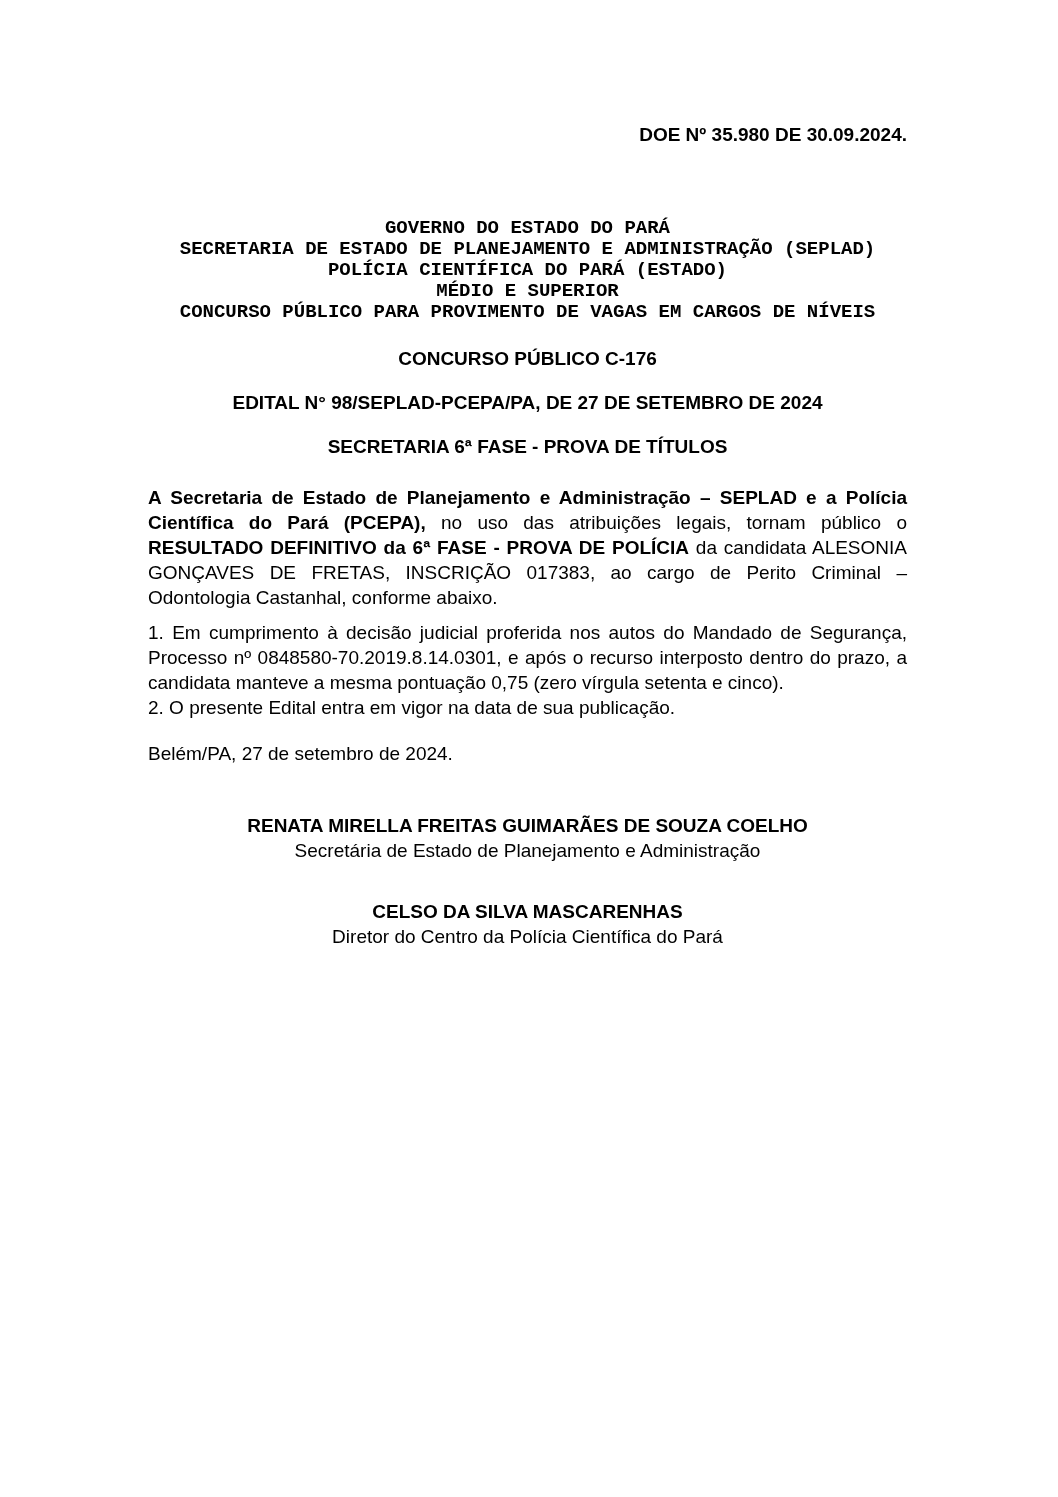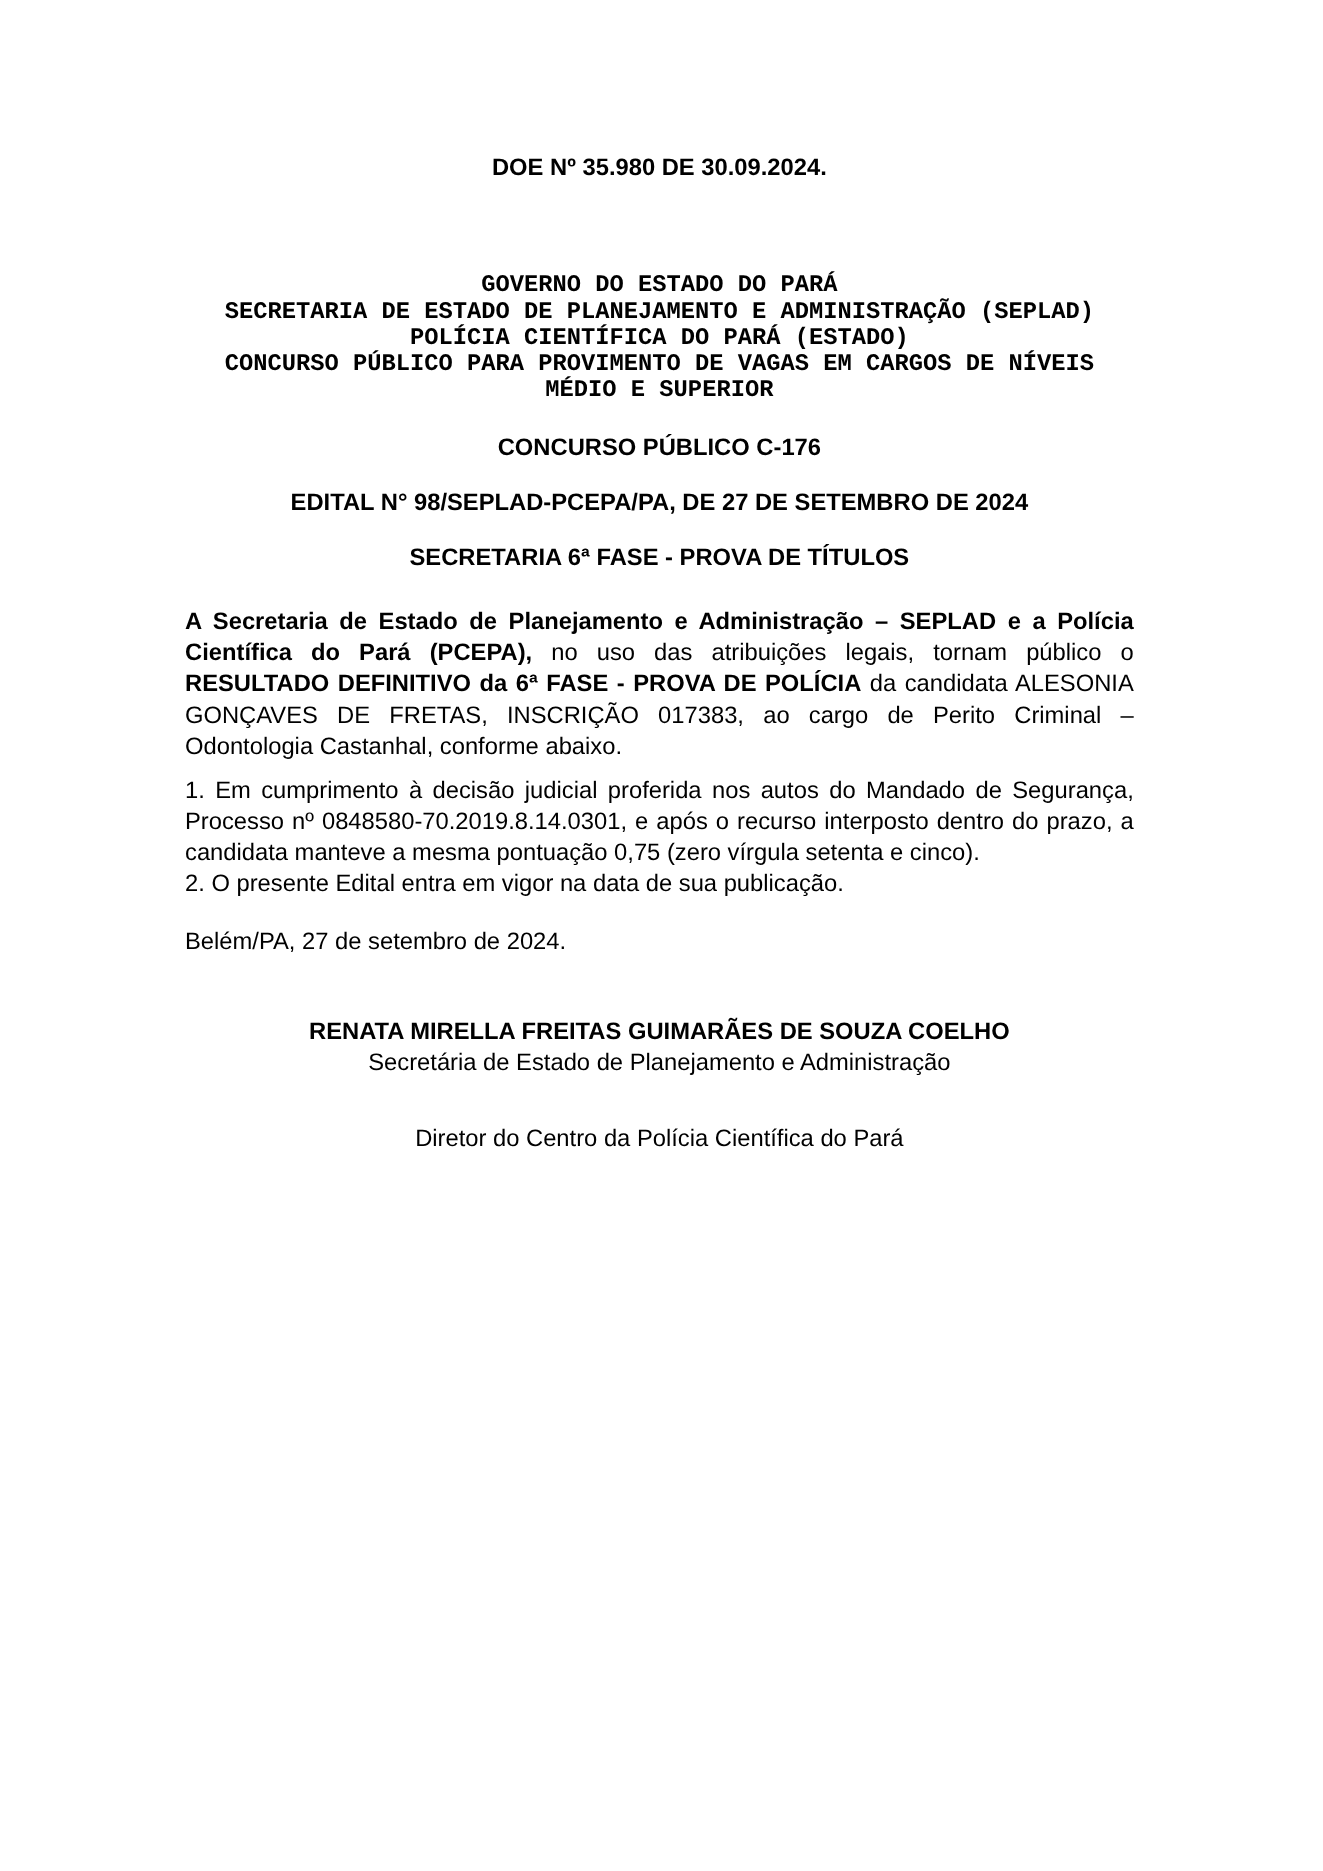--- a/index.html
+++ b/index.html
@@ -19,21 +19,21 @@
     box-sizing: border-box;
     width: 1058px;
     height: 1497px;
     padding: 122px 151px 0 148px;
     background: #ffffff;
   }
   .doe {
     font-size: 19px;
     font-weight: bold;
     line-height: 25px;
-    text-align: center;
+    text-align: right;
     white-space: nowrap;
   }
   .title-block {
     margin-top: 71px;
     text-align: center;
   }
   .title-line {
     font-size: 19px;
     font-weight: bold;
     line-height: 21px;
@@ -87,22 +87,22 @@
 <body>
 
 <div class="page">
 
   <div class="doe">DOE Nº 35.980 DE 30.09.2024.</div>
 
   <div class="title-block">
     <div class="title-line">GOVERNO DO ESTADO DO PARÁ</div>
     <div class="title-line">SECRETARIA DE ESTADO DE PLANEJAMENTO E ADMINISTRAÇÃO (SEPLAD)</div>
     <div class="title-line">POLÍCIA CIENTÍFICA DO PARÁ (ESTADO)</div>
+    <div class="title-line">MÉDIO E SUPERIOR</div>
     <div class="title-line">CONCURSO PÚBLICO PARA PROVIMENTO DE VAGAS EM CARGOS DE NÍVEIS</div>
-    <div class="title-line">MÉDIO E SUPERIOR</div>
   </div>
 
   <div class="heading h-concurso">CONCURSO PÚBLICO C-176</div>
 
   <div class="heading h-edital">EDITAL N° 98/SEPLAD-PCEPA/PA, DE 27 DE SETEMBRO DE 2024</div>
 
   <div class="heading h-resultado">SECRETARIA 6ª FASE - PROVA DE TÍTULOS</div>
 
   <p class="body-par intro">
     <b>A Secretaria de Estado de Planejamento e Administração – SEPLAD e a Polícia Científica do Pará (PCEPA),</b><span> no uso das atribuições legais, tornam público o </span><b>RESULTADO DEFINITIVO da 6ª FASE - PROVA DE POLÍCIA</b><span> da candidata ALESONIA GONÇAVES DE FRETAS, INSCRIÇÃO 017383, ao cargo de Perito Criminal – Odontologia Castanhal, conforme abaixo.</span>
@@ -113,16 +113,17 @@
   <p class="body-par item-2">2. O presente Edital entra em vigor na data de sua publicação.</p>
 
   <div class="dateline">Belém/PA, 27 de setembro de 2024.</div>
 
   <div class="signature sig-1">
     <div class="sig-name">RENATA MIRELLA FREITAS GUIMARÃES DE SOUZA COELHO</div>
     <div class="sig-role">Secretária de Estado de Planejamento e Administração</div>
   </div>
 
   <div class="signature sig-2">
+    <div class="sig-name">CELSO DA SILVA MASCARENHAS</div>
     <div class="sig-role">Diretor do Centro da Polícia Científica do Pará</div>
   </div>
 
 </div>
 
 </body></html>

